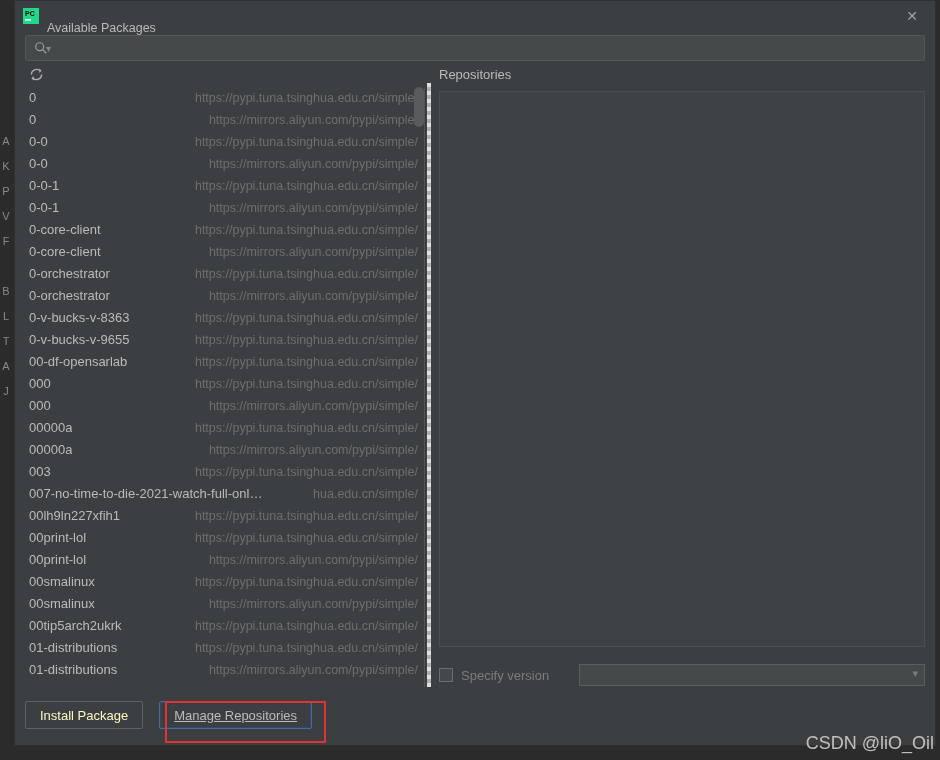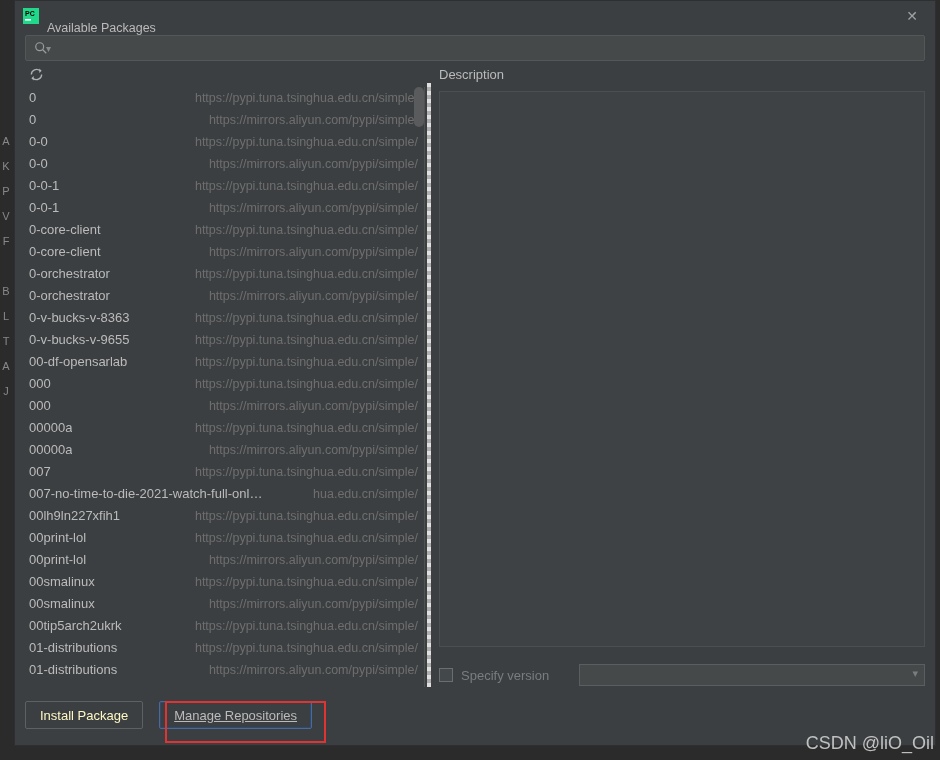--- a/index.html
+++ b/index.html
@@ -285,21 +285,21 @@
           </div>
           <div class="pkg-row">
             <span class="name">00000a</span>
             <span class="src">https://pypi.tuna.tsinghua.edu.cn/simple/</span>
           </div>
           <div class="pkg-row">
             <span class="name">00000a</span>
             <span class="src">https://mirrors.aliyun.com/pypi/simple/</span>
           </div>
           <div class="pkg-row">
-            <span class="name">007</span>
+            <span class="name">003</span>
             <span class="src">https://pypi.tuna.tsinghua.edu.cn/simple/</span>
           </div>
           <div class="pkg-row">
             <span class="name">007-no-time-to-die-2021-watch-full-online-free</span>
             <span class="src">hua.edu.cn/simple/</span>
           </div>
           <div class="pkg-row">
             <span class="name">00lh9ln227xfih1</span>
             <span class="src">https://pypi.tuna.tsinghua.edu.cn/simple/</span>
           </div>
@@ -331,21 +331,21 @@
             <span class="name">01-distributions</span>
             <span class="src">https://mirrors.aliyun.com/pypi/simple/</span>
           </div>
           <div class="scroll-thumb"></div>
       </div>
     </div>
 
     <div class="vsep"></div>
 
     <div class="right-pane">
-      <div class="desc-label">Description</div>
+      <div class="desc-label">Repositories</div>
       <div class="desc-area"></div>
 
       <div class="form-row">
         <div class="cb"></div>
         <label>Specify version</label>
         <div class="field caret"></div>
       </div>
     </div>
   </div>
 

